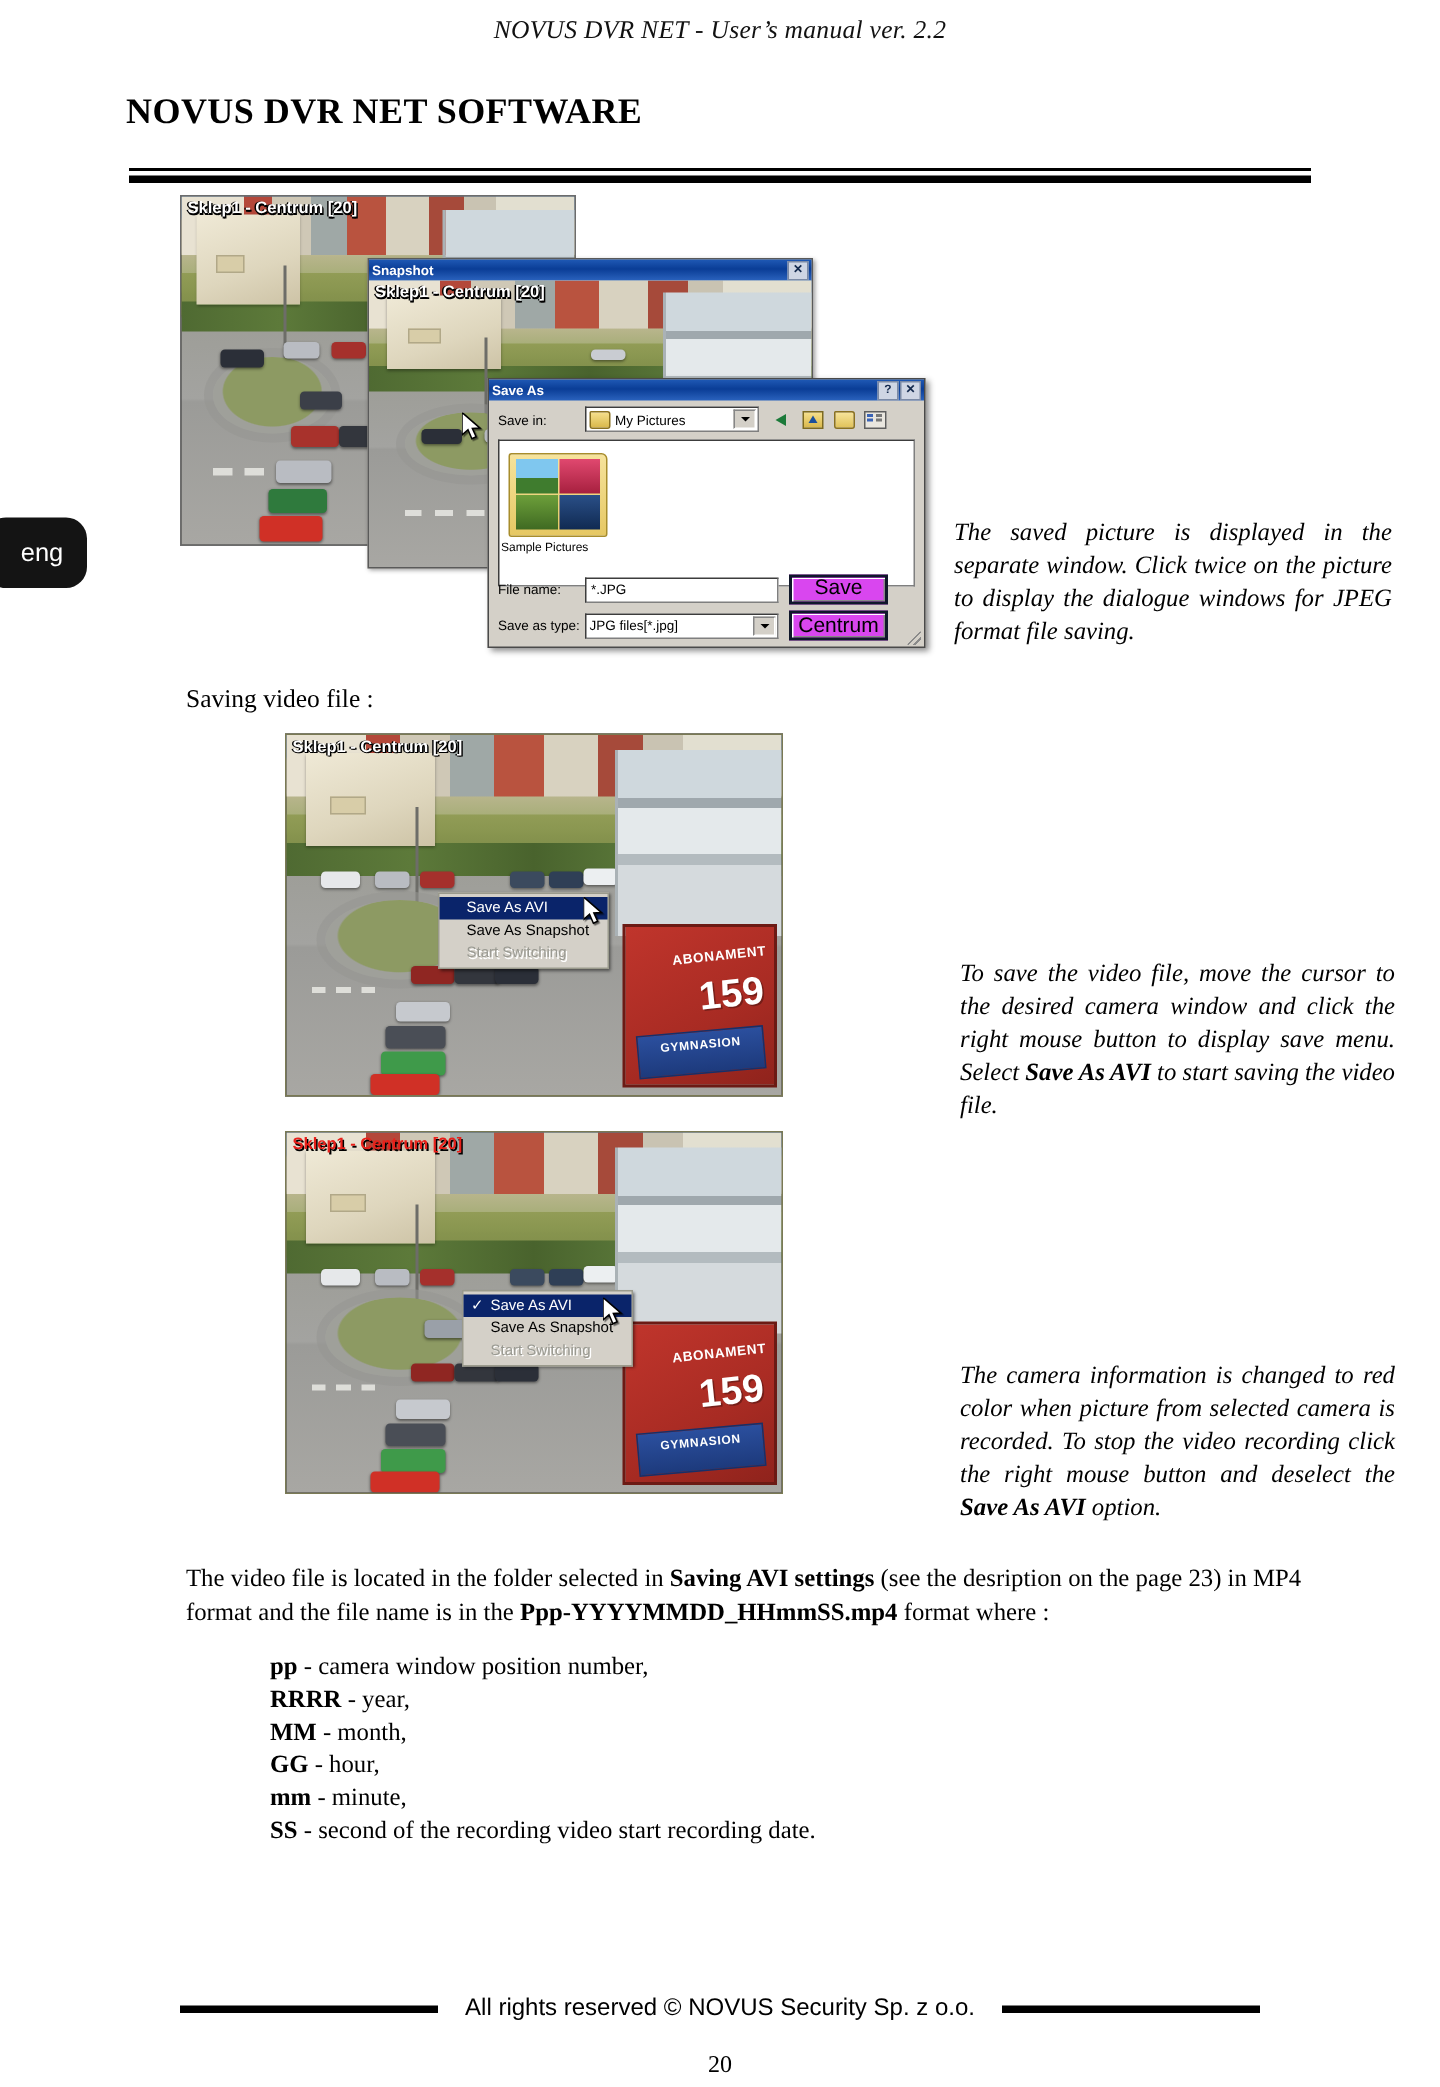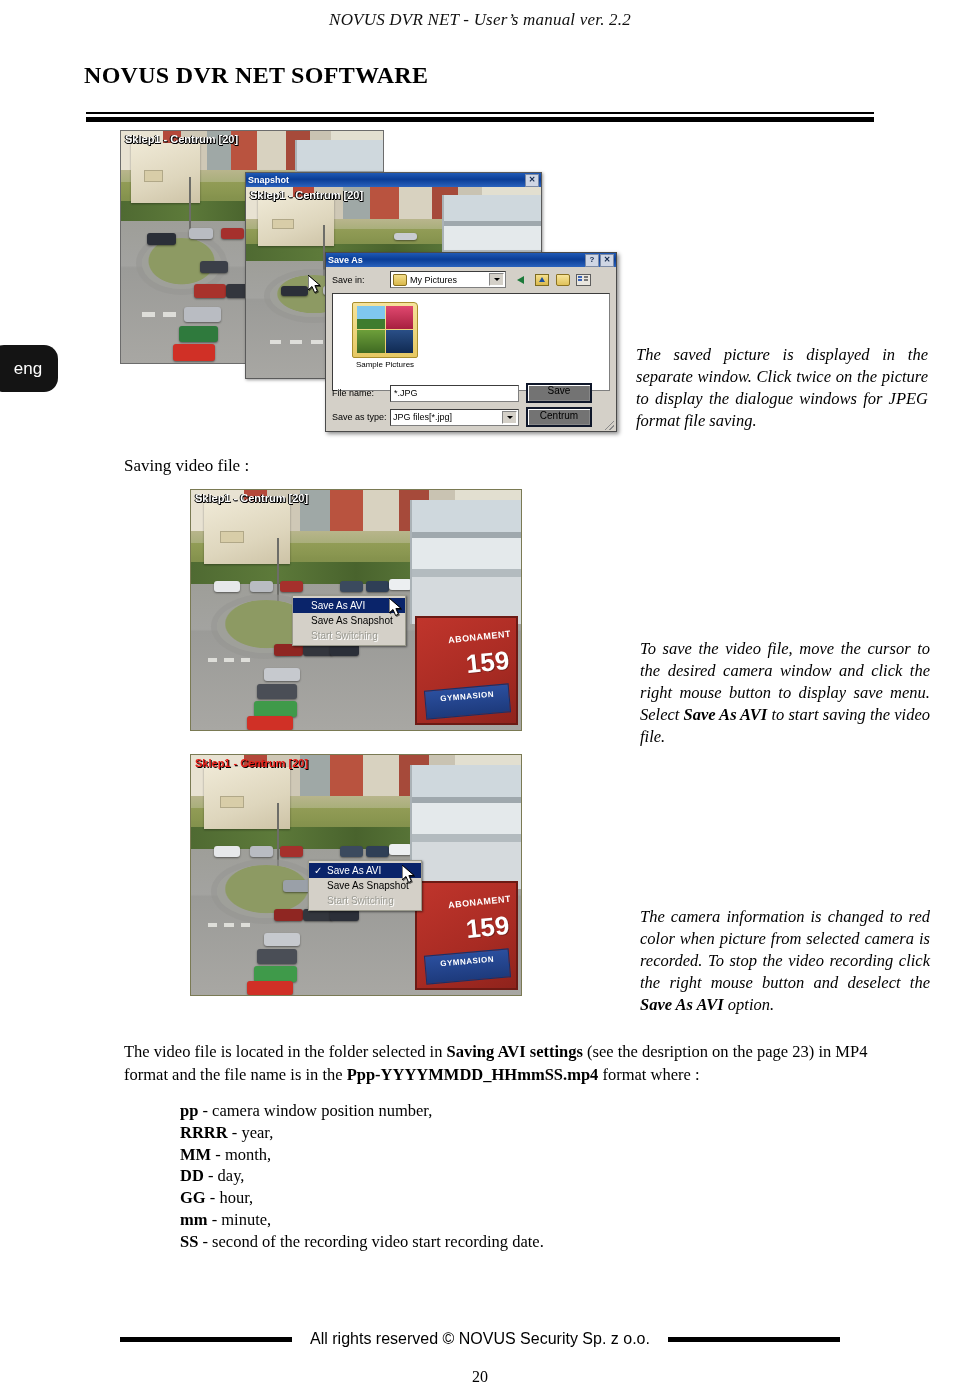--- a/index.html
+++ b/index.html
@@ -290,21 +290,21 @@
   }
   .ico-views:before {
     content: ""; position: absolute; left: 1px; top: 1px; width: 4px; height: 2px;
     background: #3a63b5; box-shadow: 0 3px 0 #3a63b5, 6px 0 0 #777, 6px 3px 0 #777;
   }
   .listview {
     margin: 5px 6px 0 6px; height: 96px; background: #fff;
     border: 1px solid #7f7f7f; border-top-color: #3c3c3c; border-left-color: #3c3c3c;
     position: relative;
   }
-  .folder-item { position: absolute; left: 14px; top: 8px; width: 76px; text-align: center; }
+  .folder-item { position: absolute; left: 1px; top: 8px; width: 76px; text-align: left; }
   .folder-thumb {
     width: 66px; height: 56px; margin: 0 auto;
     background: linear-gradient(180deg,#f6e39c,#e6c863);
     border: 1px solid #a88d2c;
     border-radius: 2px 4px 2px 2px;
     padding: 3px 4px 4px 4px;
     box-sizing: border-box;
     display: grid; grid-template-columns: 1fr 1fr; grid-template-rows: 1fr 1fr; gap: 1px;
   }
   .ft-a { background: linear-gradient(180deg,#7fc7ef 0 55%, #3f7c2e 55% 100%); }
@@ -313,24 +313,24 @@
   .ft-d { background: linear-gradient(180deg,#2a4f87,#102a52); }
   .folder-cap { font-size: 8px; margin-top: 2px; color: #000; }
   .dlg-bottom { position: absolute; left: 0; right: 0; bottom: 4px; }
   .field {
     flex: 1; height: 15px; background: #fff;
     border: 1px solid #7f7f7f; border-top-color: #3c3c3c; border-left-color: #3c3c3c;
     display: flex; align-items: center; padding: 0 3px; font-size: 9px;
   }
   .btn {
     width: 62px; height: 16px; margin-left: 7px;
-    background: #737373;
+    background: #d946ef;
     border: 2px solid #0f172a;
     box-shadow: inset 1px 1px 0 #fff, inset -1px -1px 0 #888;
-    font-size: 10px; text-align: center; line-height: 14px;
+    font-size: 14px; text-align: center; line-height: 14px;
   }
   .btn.default { border-width: 2px; line-height: 12px; }
   .resize-grip {
     position: absolute; right: 2px; bottom: 1px; width: 9px; height: 9px;
     background:
       linear-gradient(135deg, transparent 45%, #8a8a8a 45% 55%, transparent 55%),
       linear-gradient(135deg, transparent 70%, #8a8a8a 70% 80%, transparent 80%);
   }
 
   
@@ -691,21 +691,20 @@
 </div>
 
 <div class="body-par">
   <span>The video file is located in the folder selected in </span><b>Saving AVI settings</b><span> (see the desription on the page 23) in MP4 format and the file name is in the </span><b>Ppp-YYYYMMDD_HHmmSS.mp4</b><span> format where :</span>
 </div>
 
 <div class="deflist">
   <div class="row"><span class="term">pp</span><span> - camera window position number,</span></div>
   <div class="row"><span class="term">RRRR</span><span> - year,</span></div>
   <div class="row"><span class="term">MM</span><span> - month,</span></div>
-  <div class="row"><span class="term">DD</span><span> - day,</span></div>
   <div class="row"><span class="term">GG</span><span> - hour,</span></div>
   <div class="row"><span class="term">mm</span><span> - minute,</span></div>
   <div class="row"><span class="term">SS</span><span> - second of the recording video start recording date.</span></div>
 </div>
 
 <div class="footer">
   <div class="fr"></div>
   <div class="ftxt">All rights reserved © NOVUS Security Sp. z o.o.</div>
   <div class="fr"></div>
 </div>

